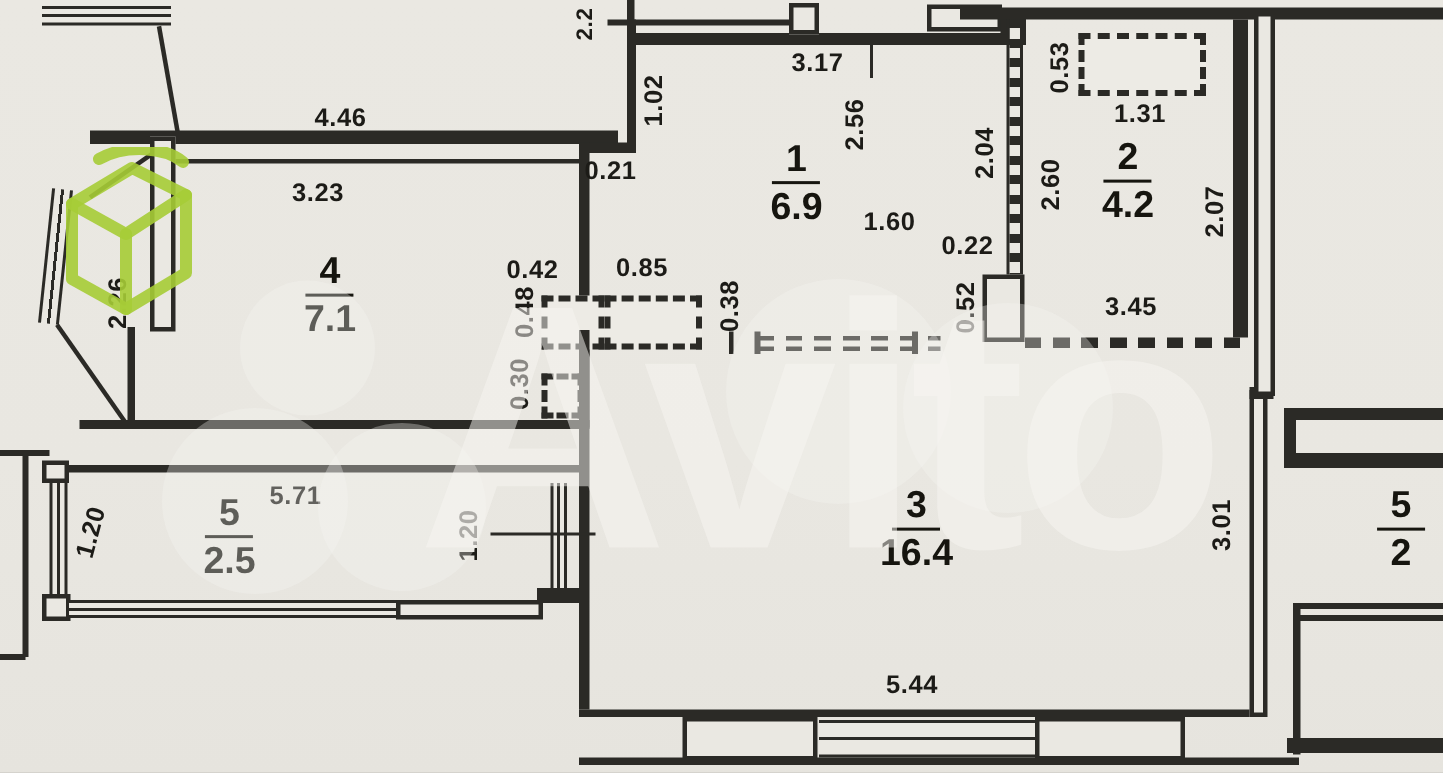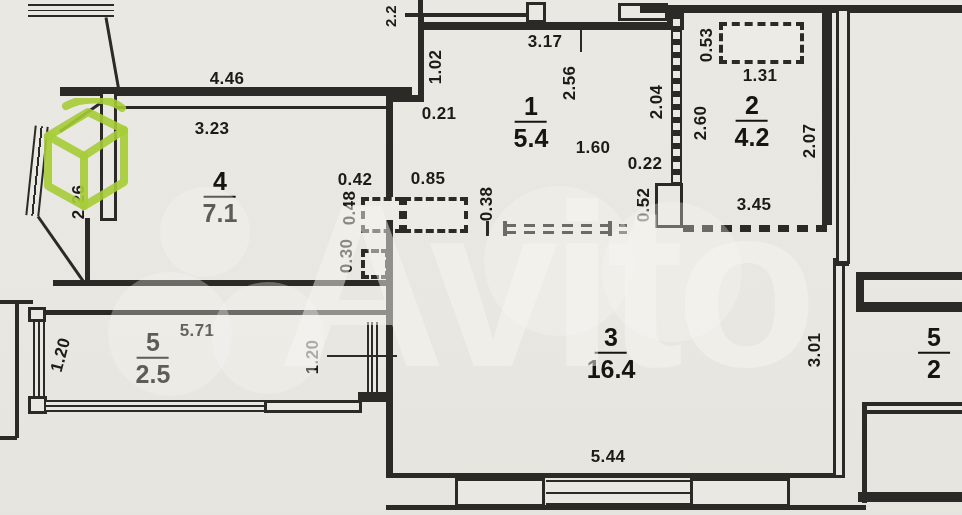--- a/index.html
+++ b/index.html
@@ -124,21 +124,21 @@
   <div class="w" style="left:862px;top:402px;width:100px;height:4px;"></div>
   <div class="w" style="left:862px;top:410px;width:100px;height:4px;"></div>
   <div class="w" style="left:862px;top:403px;width:5px;height:100px;"></div>
   <div class="w" style="left:858px;top:492px;width:104px;height:10px;"></div>
 
   <div class="dim" style="left:227px;top:79px;">4.46</div>
   <div class="dim" style="left:212px;top:129px;">3.23</div>
   <div class="dim v" style="left:79px;top:202px;">2.26</div>
   <div class="dim v s" style="left:390px;top:16px;">2.2</div>
   <div class="dim v" style="left:436px;top:67px;">1.02</div>
-  <div class="dim" style="left:439px;top:114px;">0.21</div>
+  <div class="dim" style="left:407px;top:114px;">0.21</div>
   <div class="dim" style="left:545px;top:42px;">3.17</div>
   <div class="dim v" style="left:570px;top:83px;">2.56</div>
   <div class="dim" style="left:593px;top:148px;">1.60</div>
   <div class="dim v" style="left:657px;top:102px;">2.04</div>
   <div class="dim v" style="left:707px;top:45px;">0.53</div>
   <div class="dim" style="left:760px;top:76px;">1.31</div>
   <div class="dim v" style="left:701px;top:123px;">2.60</div>
   <div class="dim v" style="left:810px;top:141px;">2.07</div>
   <div class="dim" style="left:754px;top:205px;">3.45</div>
   <div class="dim" style="left:645px;top:164px;">0.22</div>
@@ -149,21 +149,21 @@
   <div class="dim v" style="left:347px;top:256px;">0.30</div>
   <div class="dim v" style="left:487px;top:204px;">0.38</div>
   <div class="dim v75" style="left:61px;top:355px;">1.20</div>
   <div class="dim" style="left:197px;top:331px;">5.71</div>
   <div class="dim v" style="left:313px;top:357px;">1.20</div>
   <div class="dim v" style="left:815px;top:350px;">3.01</div>
   <div class="dim" style="left:608px;top:457px;">5.44</div>
 
   <div class="room" style="left:531px;top:122px;">
     <div class="num">1</div>
-    <div class="area">5.4</div>
+    <div class="area">6.9</div>
   </div>
   <div class="room" style="left:752px;top:121px;">
     <div class="num">2</div>
     <div class="area">4.2</div>
   </div>
   <div class="room" style="left:611px;top:353px;">
     <div class="num">3</div>
     <div class="area">16.4</div>
   </div>
   <div class="room" style="left:220px;top:197px;">

